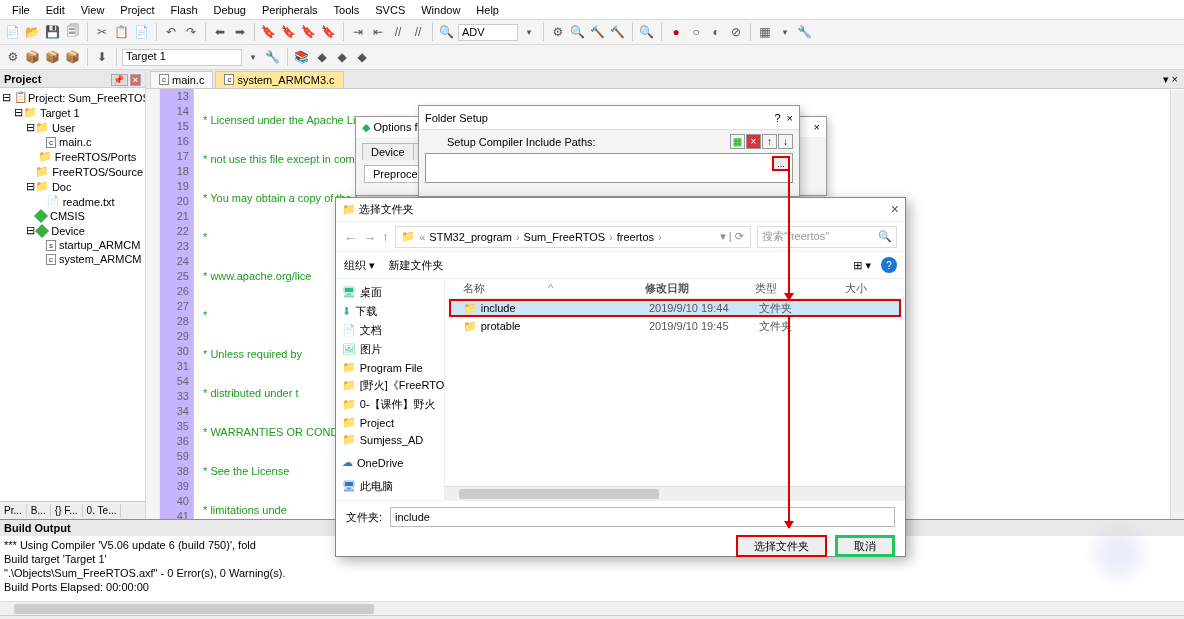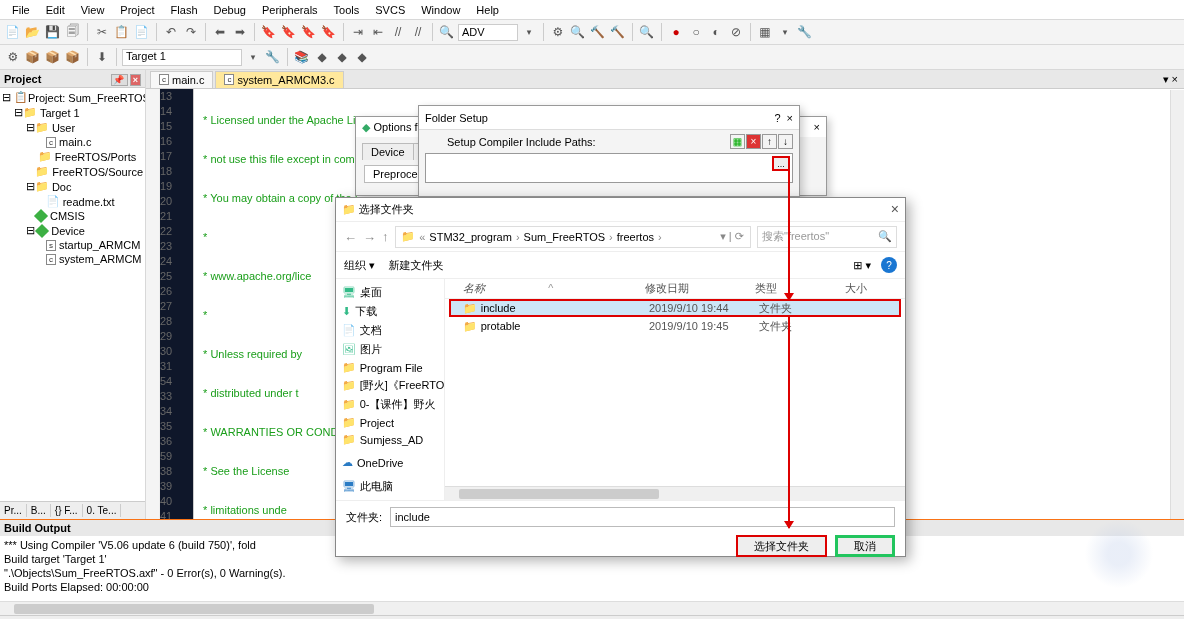--- a/index.html
+++ b/index.html
@@ -24,21 +24,21 @@
 .green-diamond { width: 10px; height: 10px; background: #3cb043; transform: rotate(45deg); margin-right: 4px; margin-left: 2px; }
 .project-tabs { height: 18px; background: #eee; border-top: 1px solid #ccc; display: flex; align-items: center; }
 .project-tabs span { padding: 1px 4px; border-right: 1px solid #ccc; font-size: 10px; }
 .editor { flex: 1; display: flex; flex-direction: column; position: relative; }
 .editor-tabs { height: 19px; background: #e8e8e8; border-bottom: 1px solid #ccc; display: flex; align-items: center; padding-left: 4px; }
 .editor-tab { padding: 2px 8px; background: #f8f8f8; border: 1px solid #ccc; border-bottom: none; margin-right: 2px; display: flex; align-items: center; }
 .editor-tab.active { background: #ffe89c; }
 .editor-tabs .right { margin-left: auto; padding-right: 6px; }
 .code { flex: 1; display: flex; font-family: Consolas, monospace; font-size: 12px; overflow: hidden; }
 .gutter { width: 14px; background: #f4f4f4; border-right: 1px solid #eee; }
-.linenums { width: 34px; background: #0f172a; border-right: 1px solid #ccc; text-align: left; padding-right: 16px; color: #666; }
+.linenums { width: 34px; background: #c4b5fd; border-right: 1px solid #ccc; text-align: right; padding-right: 4px; color: #666; }
 .linenums div { height: 15px; line-height: 15px; }
 .codelines { flex: 1; padding-left: 6px; background: #fff; white-space: pre; }
 .codelines div { height: 15px; line-height: 15px; }
 .comment { color: #1a9e1a; }
 .build-output { height: 82px; border-top: 1px solid #f97316; }
 .build-header { height: 16px; background: #e8e8e8; padding: 0 4px; font-weight: bold; display: flex; align-items: center; }
 .build-body { font-family: Consolas, monospace; font-size: 12px; padding: 2px 4px; white-space: pre-line; }
 .statusbar { height: 16px; background: #eee; border-top: 1px solid #ccc; display: flex; align-items: center; font-size: 11px; }
 .statusbar .sim { margin-left: 750px; }
 .statusbar .lc { margin-left: auto; margin-right: 20px; }
@@ -68,22 +68,22 @@
 .sf-nav .path span.sep { color: #888; }
 .sf-nav .search { width: 140px; height: 22px; border: 1px solid #ddd; padding: 0 4px; color: #999; display: flex; align-items: center; justify-content: space-between; }
 .sf-toolbar { height: 28px; border-top: 1px solid #eee; border-bottom: 1px solid #eee; display: flex; align-items: center; padding: 0 8px; gap: 14px; }
 .sf-toolbar .right { margin-left: auto; display: flex; align-items: center; gap: 10px; }
 .sf-toolbar .help { width: 16px; height: 16px; border-radius: 50%; background: #1976d2; color: #fff; display: flex; align-items: center; justify-content: center; font-size: 10px; }
 .sf-body { flex: 1; display: flex; }
 .sf-side { width: 118px; border-right: 1px solid #eee; padding: 4px 0; overflow: hidden; }
 .sf-side .item { padding: 2px 6px; display: flex; align-items: center; gap: 4px; white-space: nowrap; }
 .sf-list { flex: 1; display: flex; flex-direction: column; position: relative; }
 .sf-cols { height: 20px; border-bottom: 1px solid #eee; display: flex; align-items: center; color: #555; }
-.sf-cols .c1 { width: 200px; padding-left: 18px; font-style: italic; }
-.sf-cols .c2 { width: 110px; }
+.sf-cols .c1 { width: 200px; padding-left: 18px; }
+.sf-cols .c2 { width: 110px; font-weight: bold; }
 .sf-cols .c3 { width: 90px; }
 .sf-cols .c4 { width: 60px; }
 .sf-rows { flex: 1; }
 .sf-row { height: 18px; display: flex; align-items: center; margin: 0 6px; }
 .sf-row.selected { background: #cde6f7; border: 2px solid #d00; margin: 0 4px; }
 .sf-row .c1 { width: 198px; padding-left: 12px; display: flex; align-items: center; gap: 4px; }
 .sf-row .c2 { width: 110px; color: #555; }
 .sf-row .c3 { width: 90px; color: #555; }
 .sf-bottom { height: 56px; border-top: 1px solid #eee; padding: 6px 10px; }
 .sf-input-row { display: flex; align-items: center; gap: 8px; margin-bottom: 8px; }

